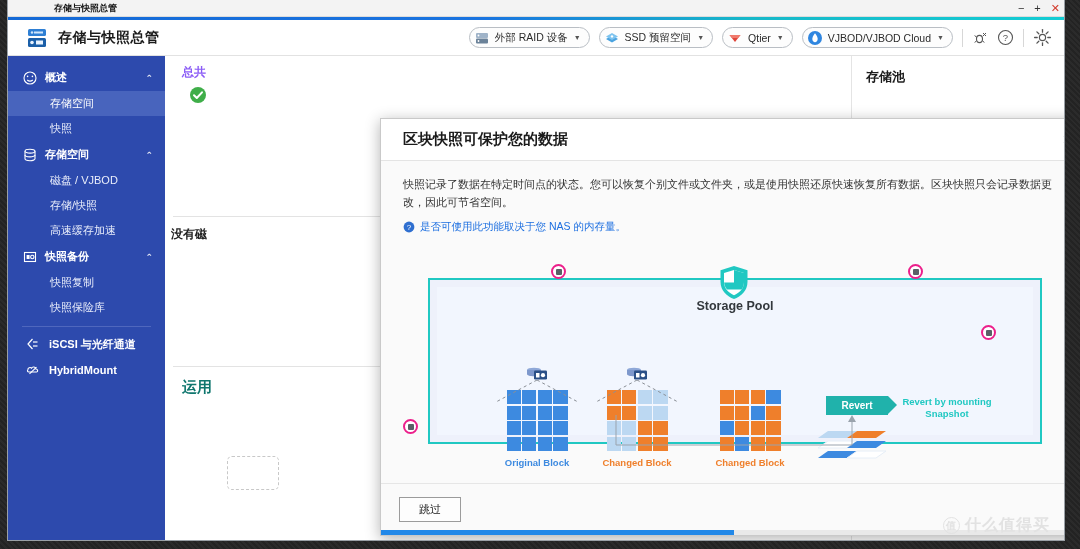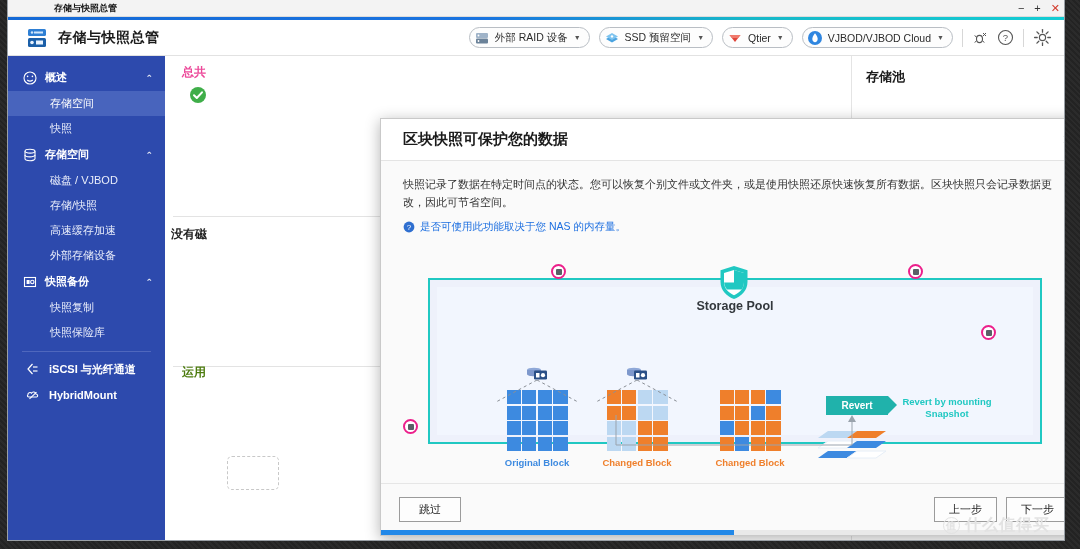--- a/index.html
+++ b/index.html
@@ -84,25 +84,25 @@
     font-weight:bold; font-size:11px; cursor:pointer;
   }
   .navflat .gi{ width:15px; display:flex; justify-content:center; flex:0 0 15px;}
 
   
   #content{ flex:1; position:relative; background:#fff; overflow:hidden;}
   #contentInner{ position:absolute; inset:0; display:flex;}
   #colLeft{ flex:1; position:relative; border-right:1px solid #e4e4e4;}
   #colRight{ width:212px; flex:0 0 212px; position:relative; padding:12px 10px 0 14px;}
 
-  .bgTotal{ position:absolute; left:17px; top:8px; font-size:12px; color:#ec4899; font-weight:bold;}
+  .bgTotal{ position:absolute; left:17px; top:8px; font-size:12px; color:#8b5cf6; font-weight:bold;}
   .bgCheck{ position:absolute; left:24px; top:30px; }
   .bgNoDisk{ position:absolute; left:6px; top:170px; font-size:12px; font-weight:bold; color:#222;}
   .bgDe{ position:absolute; right:10px; top:150px; font-size:11px; color:#333;}
-  .bgApply{ position:absolute; left:17px; top:308px; font-size:12px; font-weight:bold; color:#4d7c0f;}
+  .bgApply{ position:absolute; left:17px; top:322px; font-size:15px; font-weight:bold; color:#0f766e;}
   .bgHR{ position:absolute; left:8px; right:8px; top:310px; height:1px; background:#e3e3e3;}
   .bgHR2{ position:absolute; left:8px; right:8px; top:160px; height:1px; background:#e3e3e3;}
   .bgLunTxt{ position:absolute; left:222px; top:412px; font-size:10.5px; color:#6e6e6e; width:240px; line-height:14px;}
   .bgLunIcon{ position:absolute; left:62px; top:400px; width:52px; height:34px;
      border:1px dashed #c8c8c8; border-radius:5px;}
 
   .bgCtlRow{ position:absolute; right:6px; top:312px; display:flex; align-items:center; gap:6px;}
   .selbox{
     height:20px; border:1px solid #c3c3c3; background:#fff; font-size:10.5px;
     display:flex; align-items:center; justify-content:space-between; padding:0 5px; color:#222;
@@ -354,23 +354,20 @@
         <span class="chev">⌃</span>
       </div>
       <div class="navitem">
         <span>磁盘 / VJBOD</span>
       </div>
       <div class="navitem">
         <span>存储/快照</span>
       </div>
       <div class="navitem">
         <span>高速缓存加速</span>
-      </div>
-      <div class="navitem">
-        <span>外部存储设备</span>
       </div>
 
       <div class="navgrp">
         <span class="gi">
           <svg width="14" height="14" viewBox="0 0 14 14">
             <rect x="1.5" y="2.5" width="11" height="9" fill="none" stroke="#fff" stroke-width="1.1"></rect>
             <rect x="3.6" y="5" width="3" height="4" fill="#fff"></rect>
             <circle cx="9.3" cy="7" r="1.7" fill="none" stroke="#fff" stroke-width="1.1"></circle>
           </svg>
         </span>
@@ -623,24 +620,20 @@
                   <path d="M4 10 V40 H240 V16" fill="none" stroke="#9aa3ad" stroke-width="1"></path>
                   <path d="M240 10 L236 17 L244 17 Z" fill="#9aa3ad"></path>
                 </svg>
               </div>
             </div>
           </div>
         </div>
 
         <div id="modalFoot">
           <button class="btn">跳过</button>
-          <div id="footRight">
-            <button class="btn">上一步</button>
-            <button class="btn">下一步</button>
-          </div>
         </div>
 
         <div id="progress">
           <div id="progressFill" style="width: 50%;"></div>
         </div>
       </div>
     </div>
   </div>
 
   <div id="watermark">

